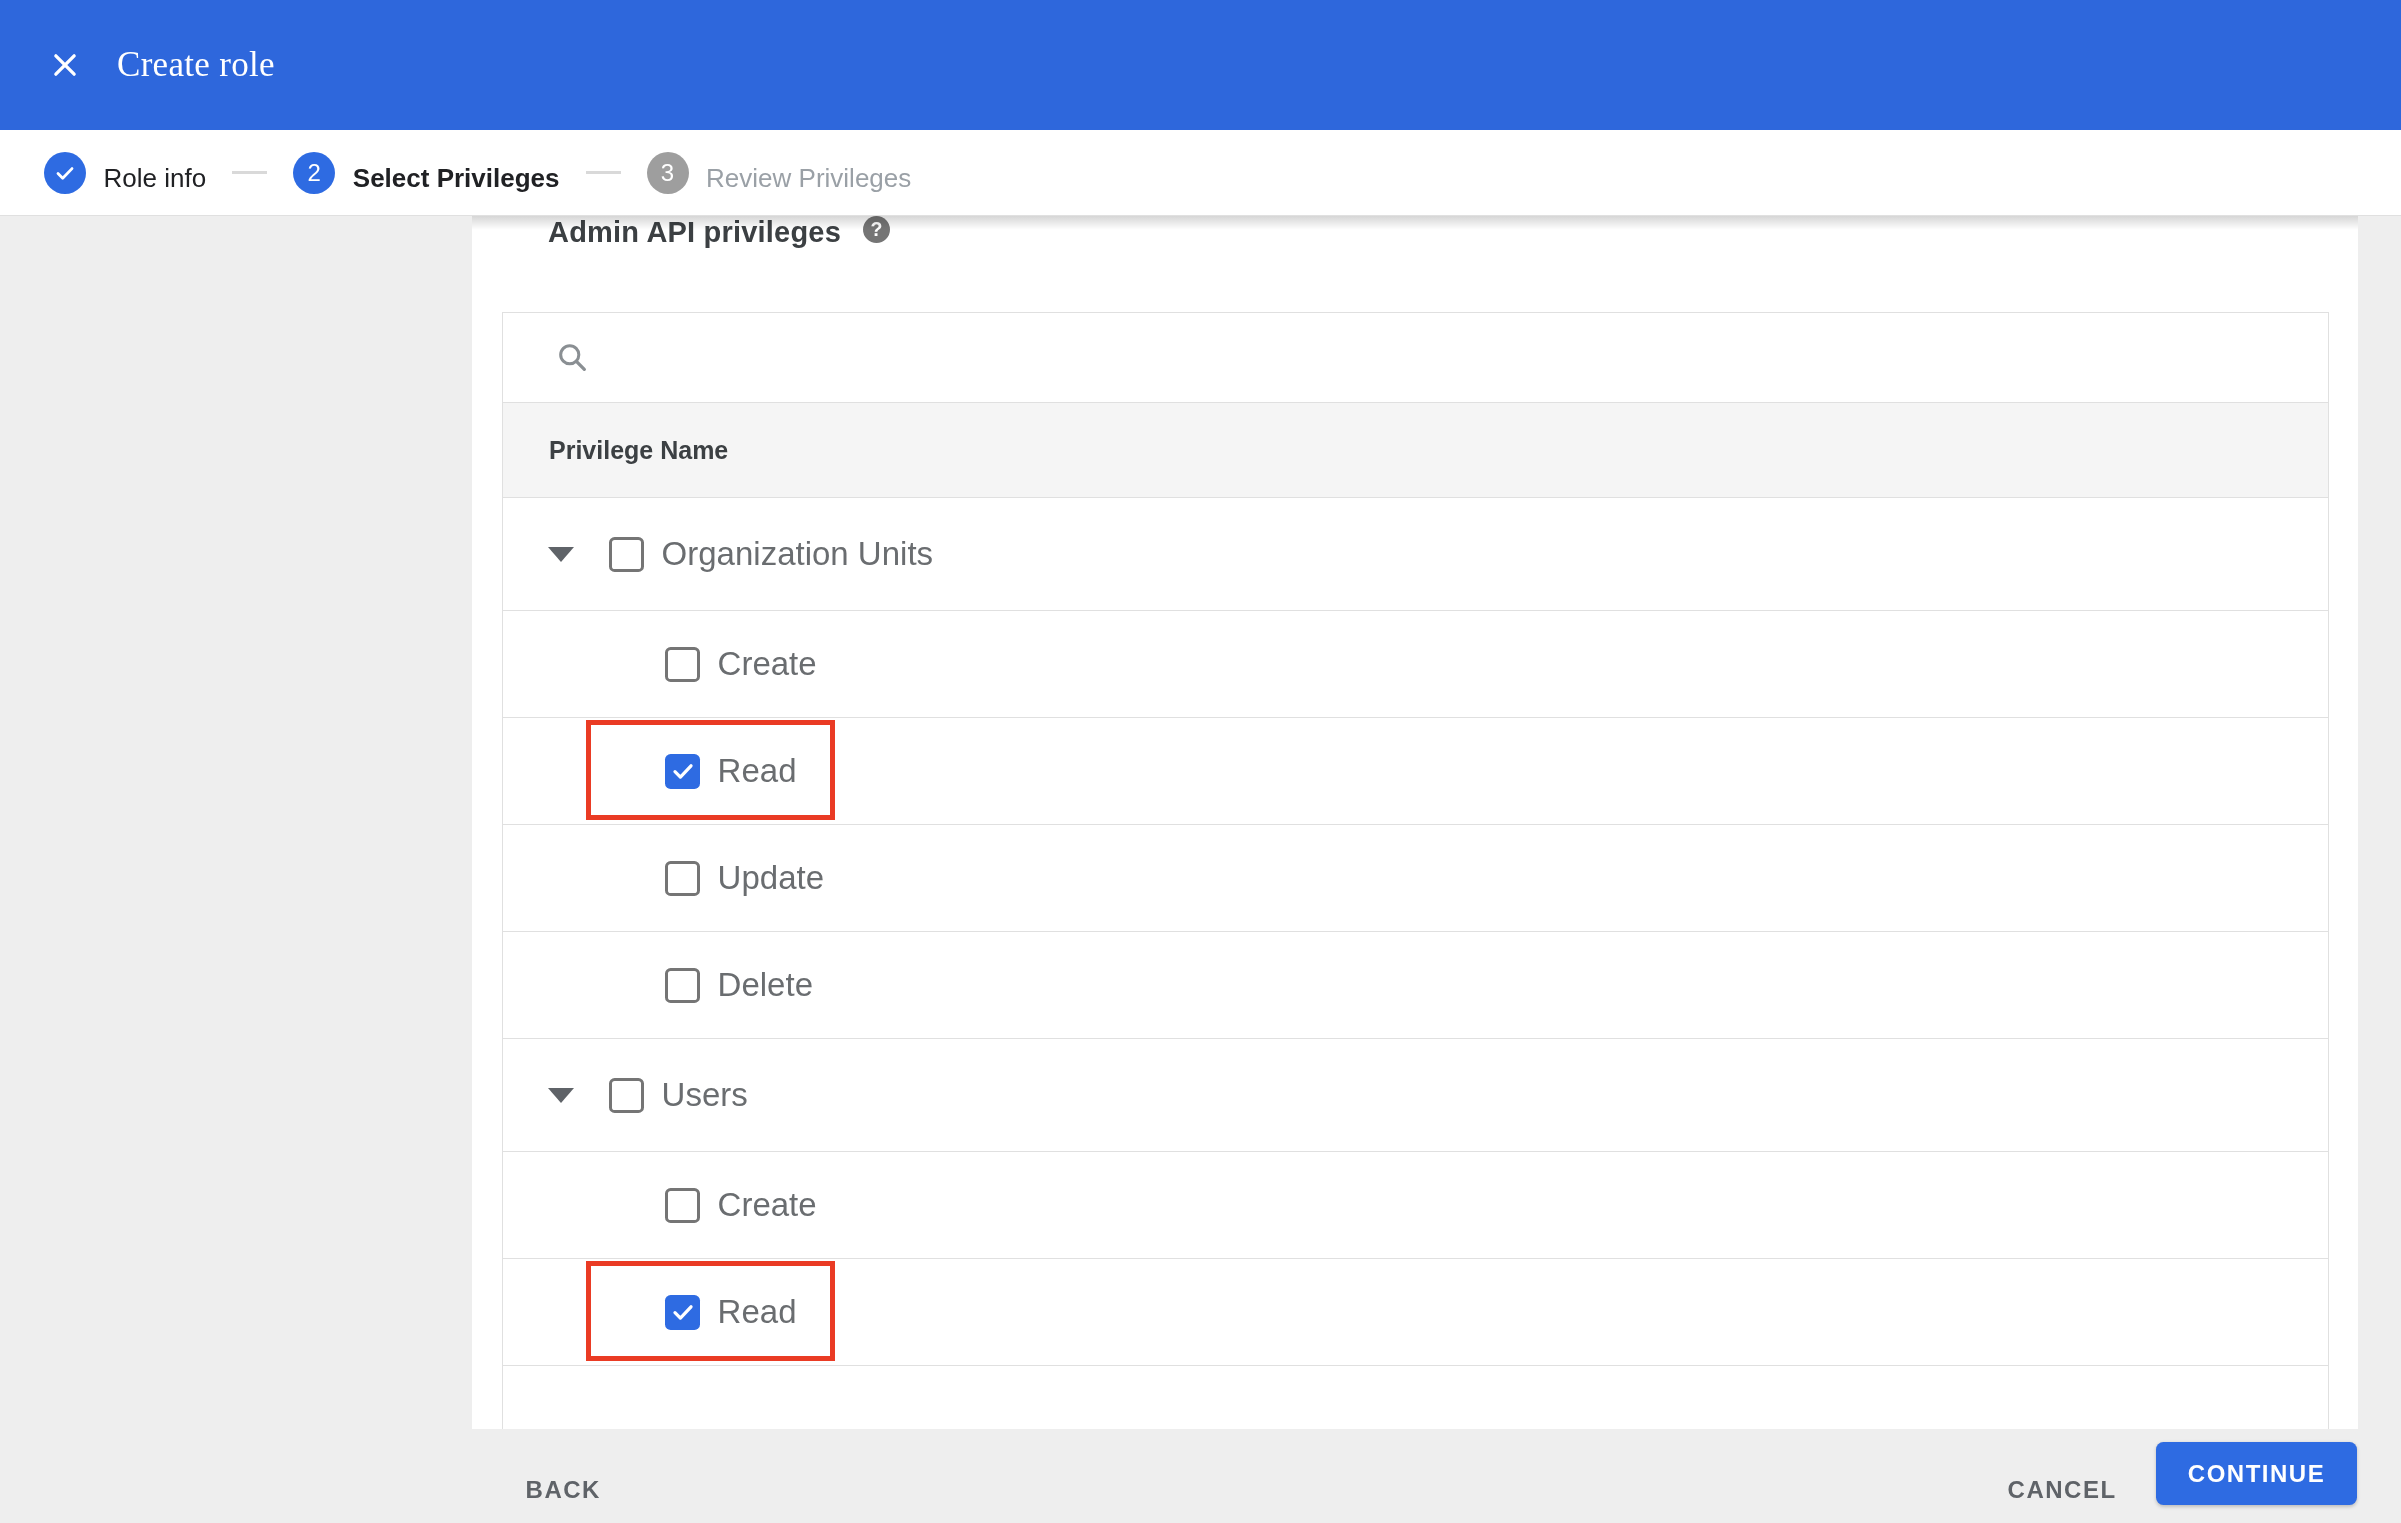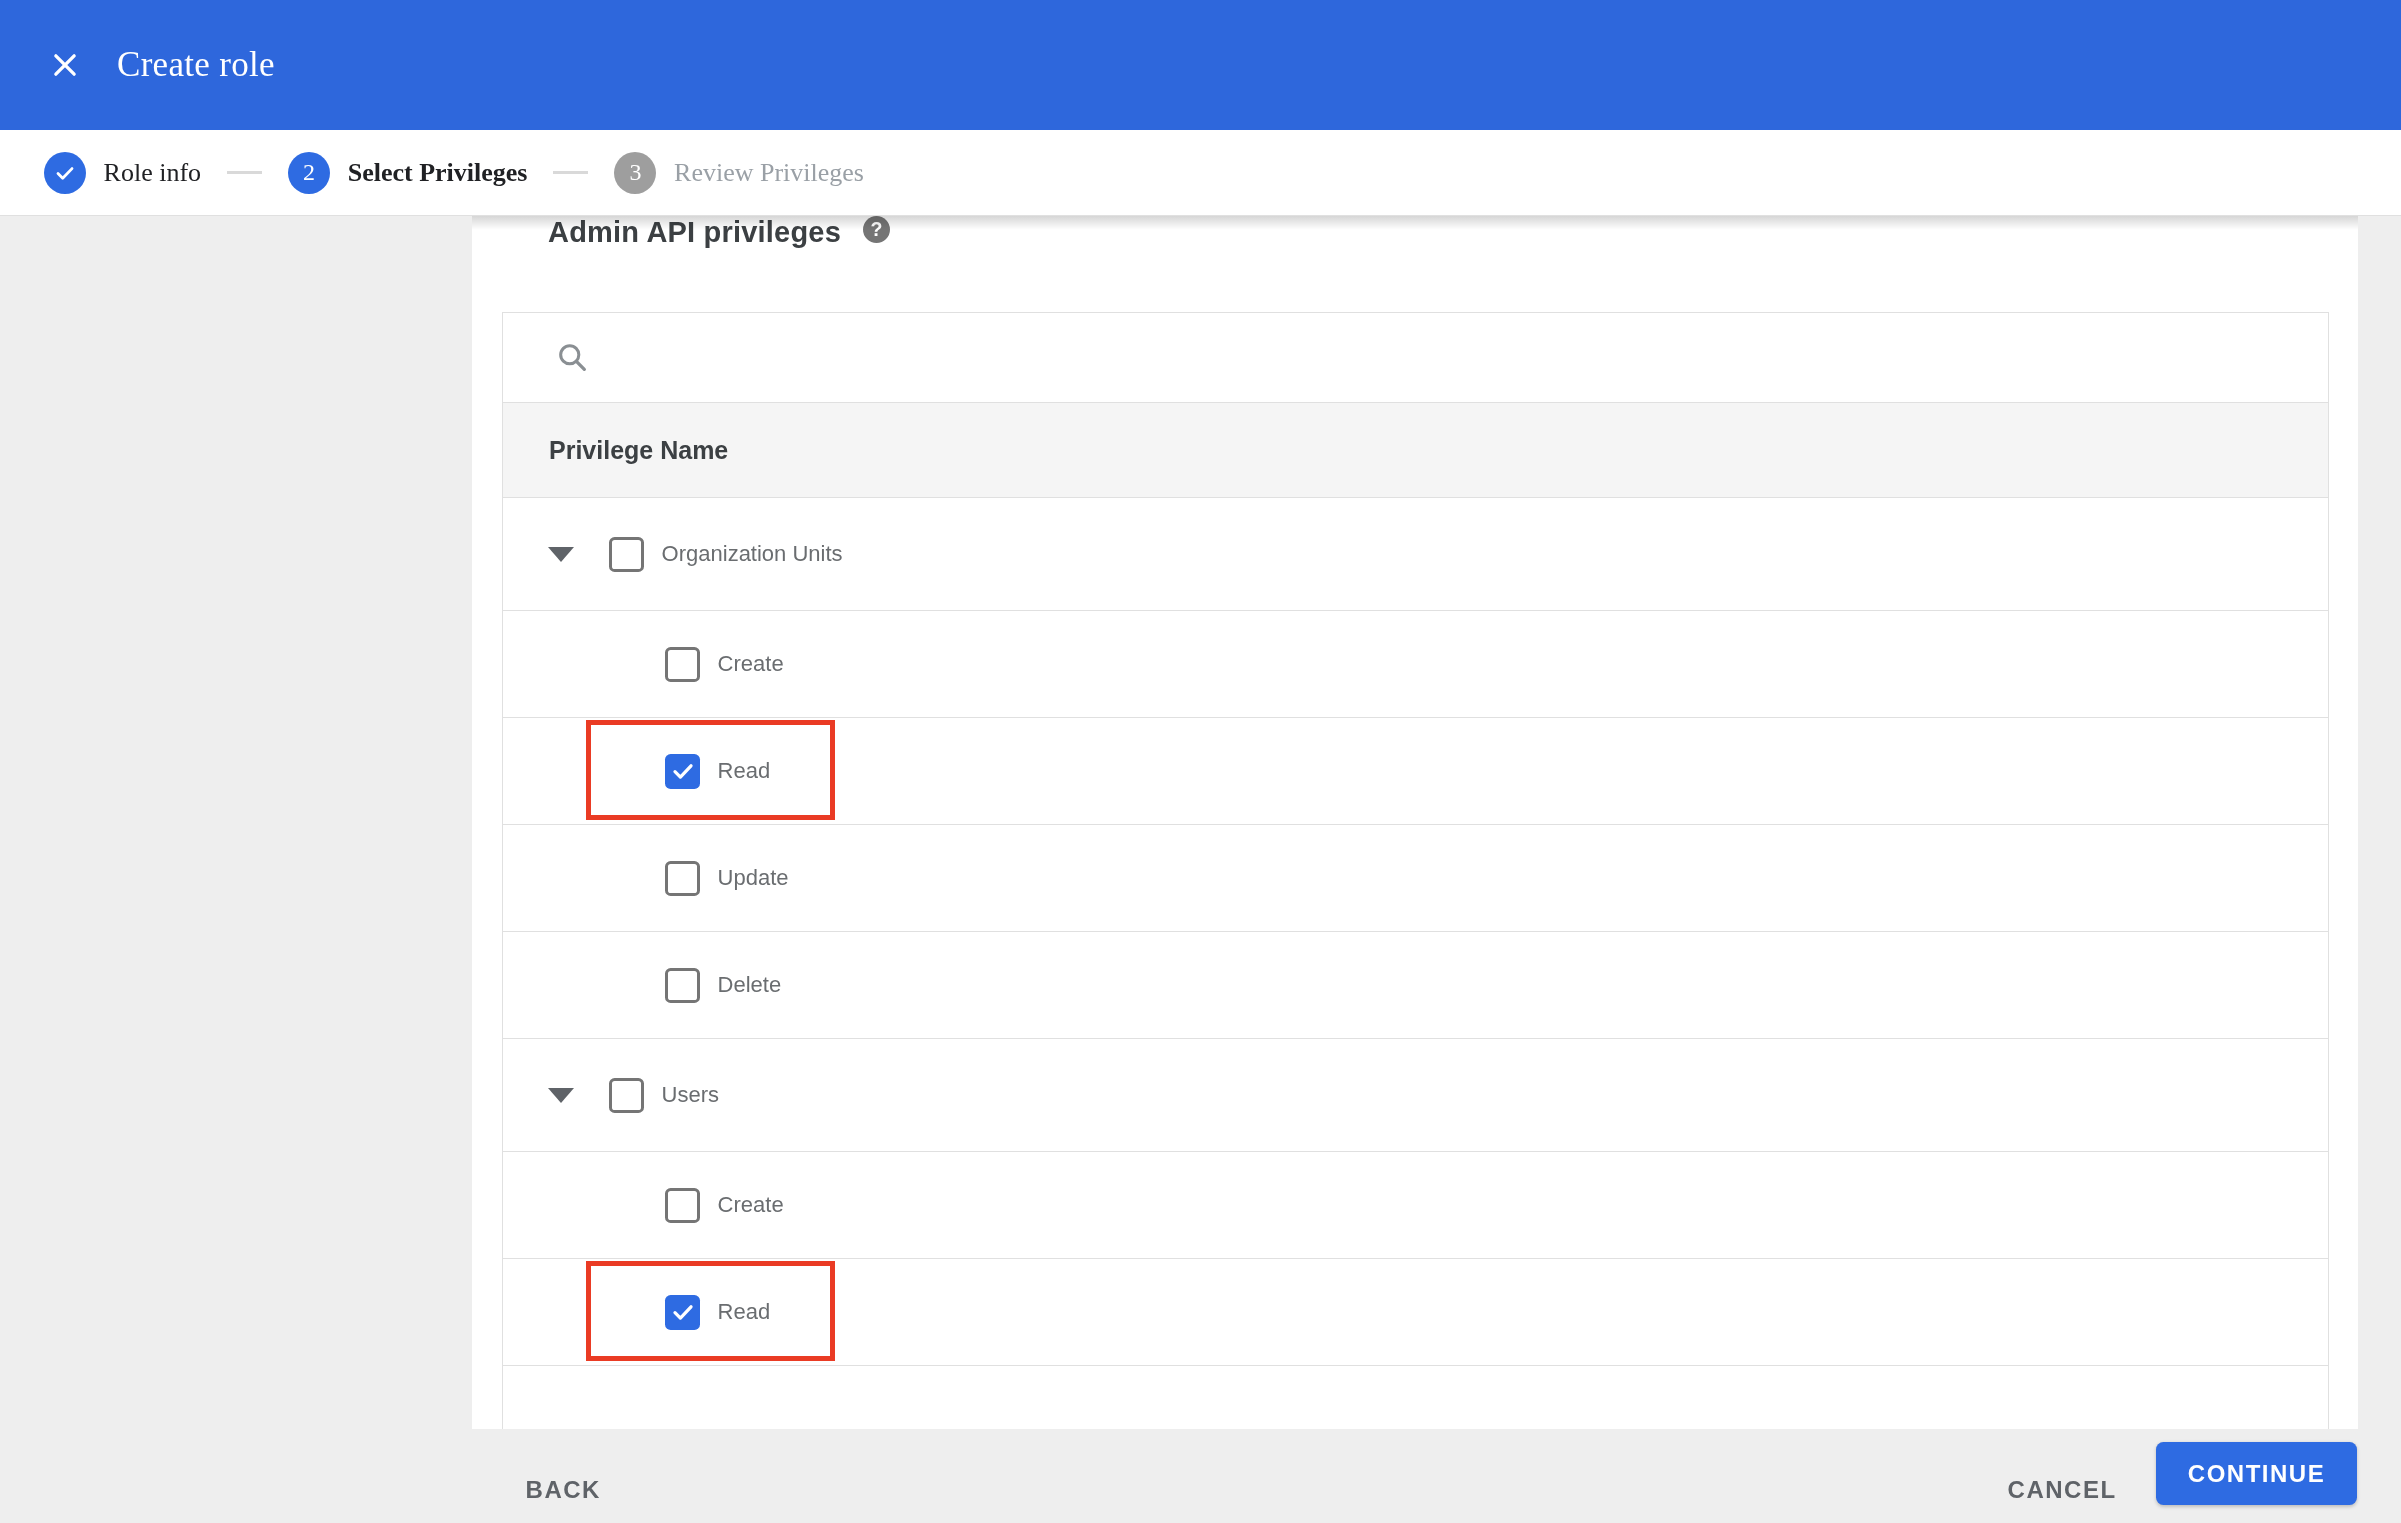--- a/index.html
+++ b/index.html
@@ -22,21 +22,21 @@
   }
   .appbar-title{
     margin-left:26px;color:#fff;font-size:35px;font-weight:400;letter-spacing:0.3px;font-family:Liberation Serif, serif;
   }
   
   .stepper{
     position:absolute;left:0;top:130px;width:2401px;height:86px;background:#fff;
     border-bottom:1.9px solid var(--divider,#e0e0e0);
     display:flex;align-items:center;padding-left:44px;box-sizing:border-box;z-index:15;
   }
-  .step{display:flex;align-items:center;font-family:Liberation Serif, serif;}
+  .step{display:flex;align-items:flex-end;}
   .step-circle{
     width:42px;height:42px;border-radius:50%;flex:0 0 auto;
     display:flex;align-items:center;justify-content:center;
     color:#fff;font-size:24px;
   }
   .step-circle.done,.step-circle.active{background:var(--accent-blue,#2e6be2);}
   .step-circle.inactive{background:#9e9e9e;}
   .step-label{margin-left:17.6px;font-size:26px;color:#202124;}
   .step-label.bold{font-weight:bold;}
   .step-label.inactive{color:#9aa0a6;}
@@ -93,21 +93,21 @@
     border-top:15px solid #5f6368;
   }
   .row.parent .checkbox{margin-left:35px;}
   .row.child{padding-left:162px;}
   .checkbox{
     width:35px;height:35px;box-sizing:border-box;flex:0 0 auto;cursor:pointer;
     border:3.7px solid #757575;border-radius:5.6px;background:#fff;
     display:flex;align-items:center;justify-content:center;
   }
   .checkbox.checked{border:none;background:var(--accent-blue,#2e6be2);}
-  .row-label{margin-left:17.6px;font-size:22px;color:#6a6d70;}
+  .row-label{margin-left:17.6px;font-size:33px;color:#6a6d70;}
   .hl{
     position:absolute;left:83px;top:1.9px;width:249px;height:calc(100% - 5.6px);
     border:5.6px solid var(--highlight-red,#ea3b24);box-sizing:border-box;
     z-index:5;pointer-events:none;
   }
   .row-partial{flex:1;background:#fff;}
   
   .footer{
     position:absolute;left:0;bottom:0;width:2401px;height:95px;z-index:10;
   }

